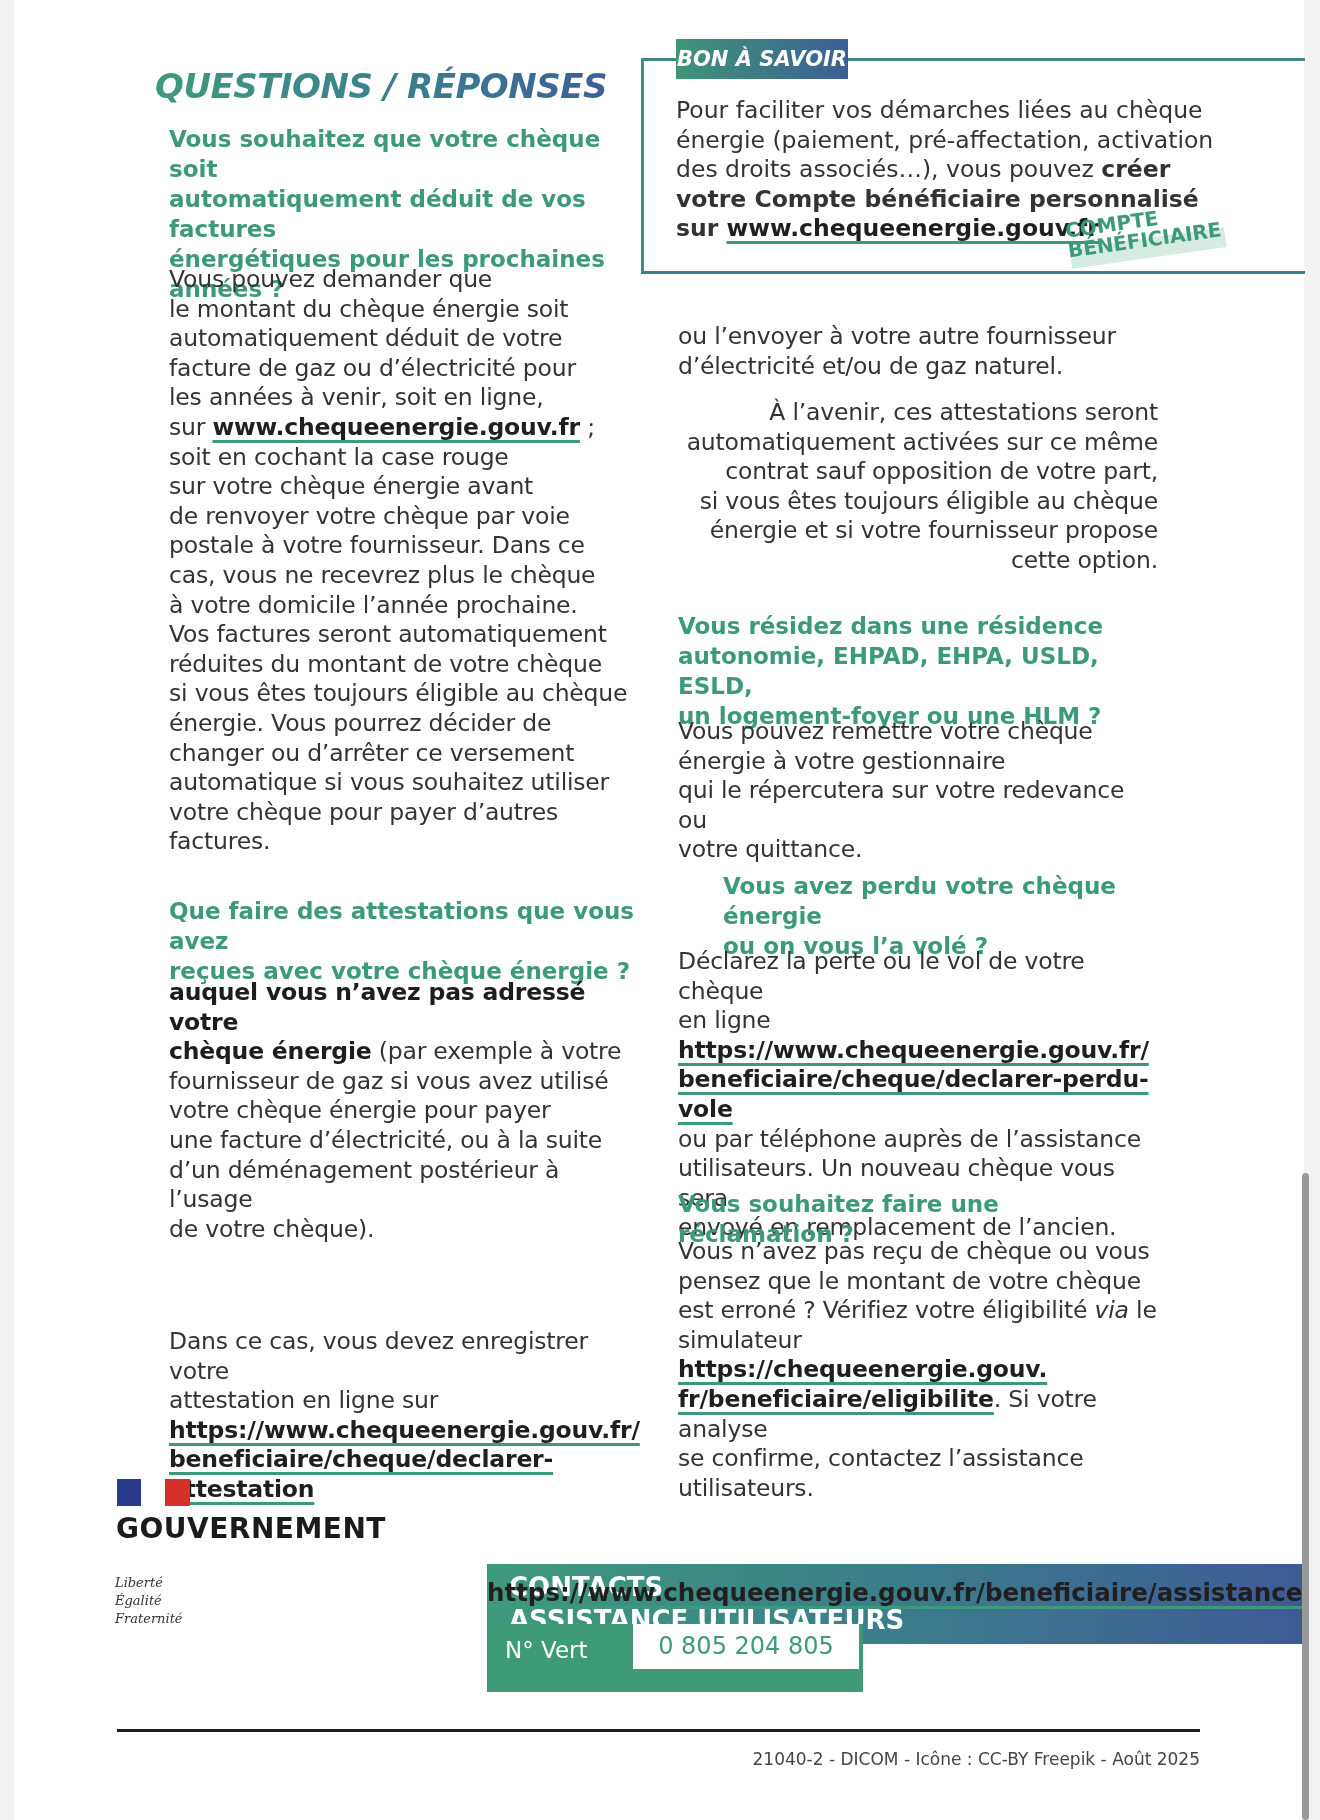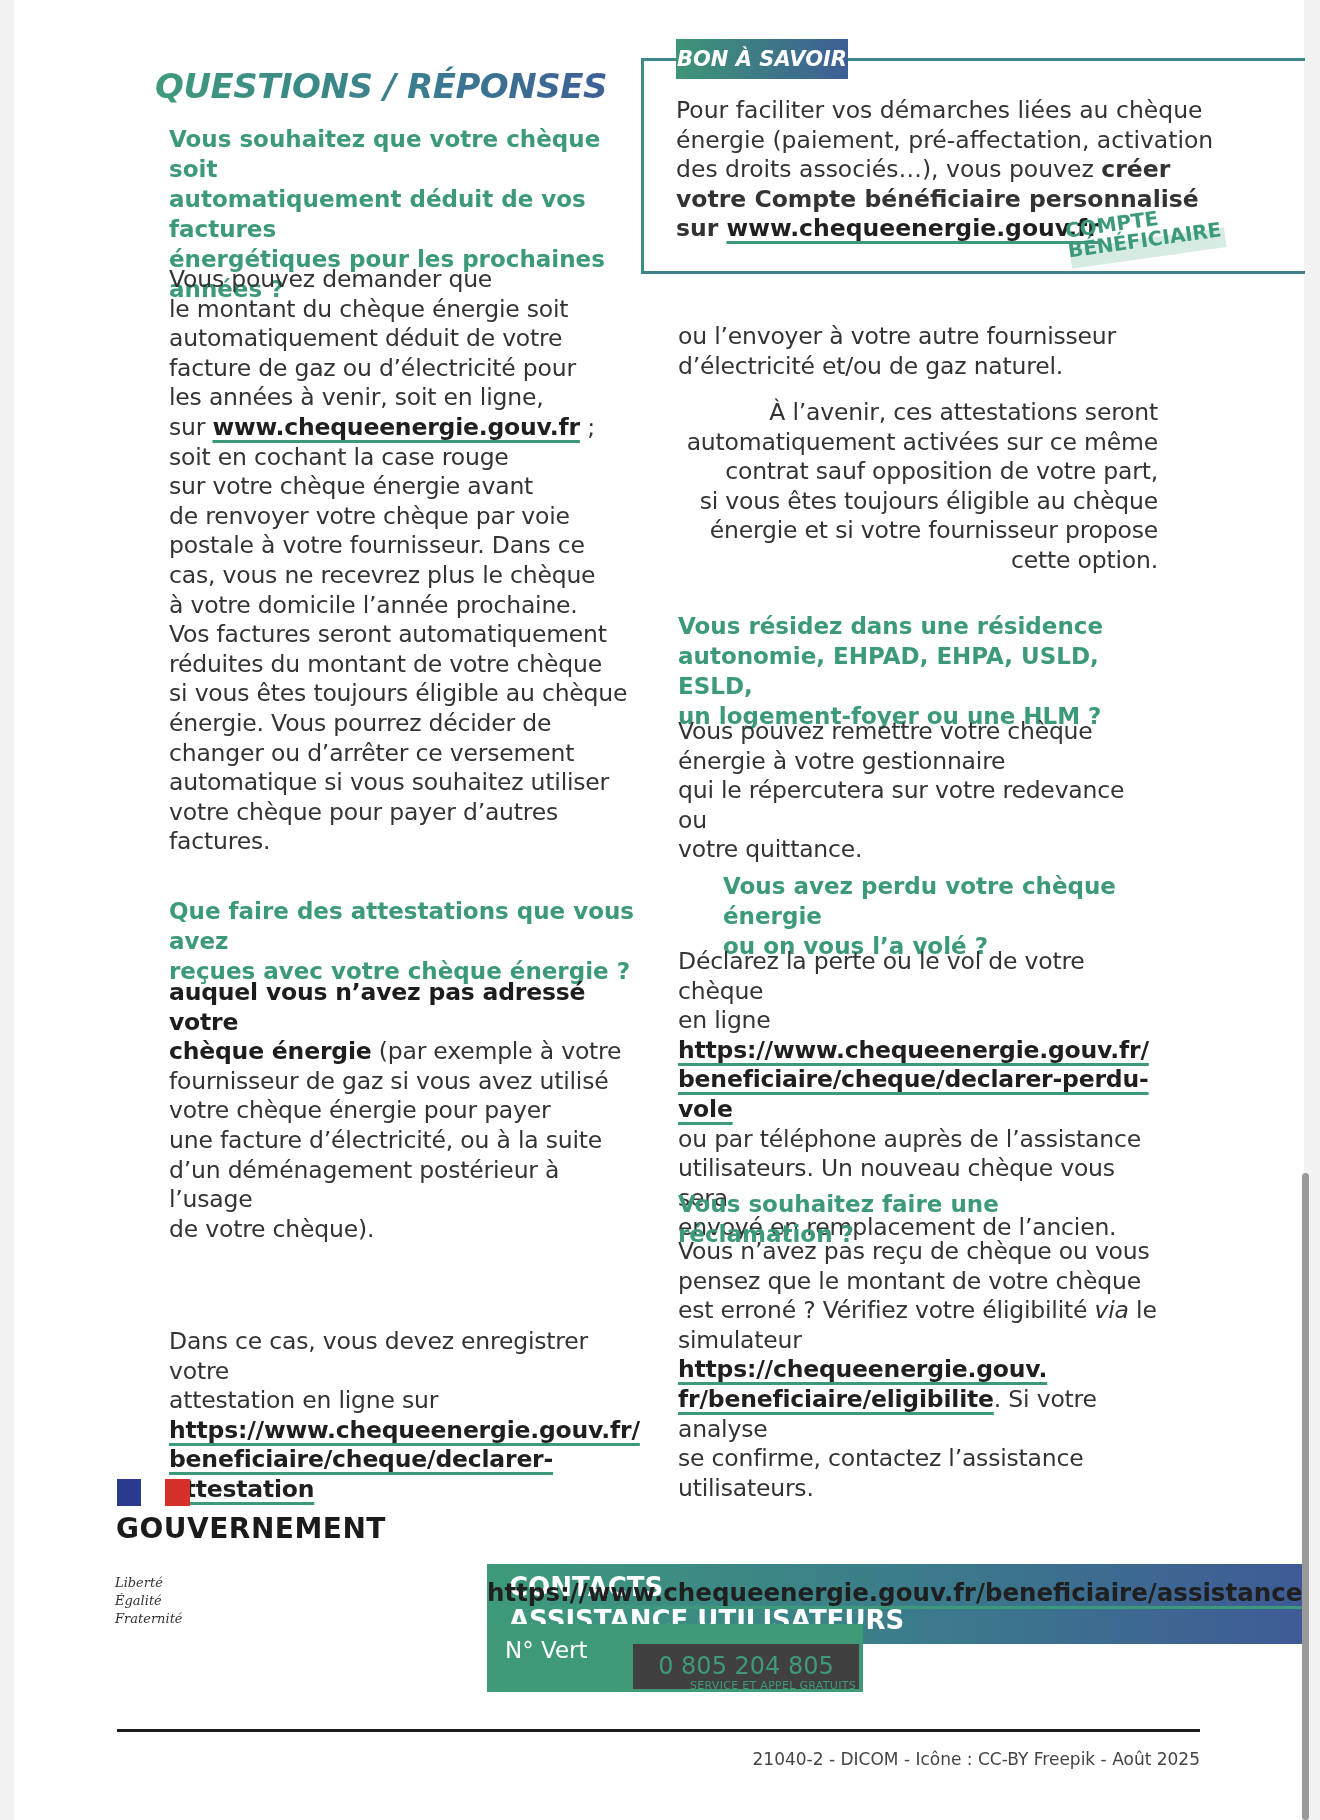--- a/index.html
+++ b/index.html
@@ -62,21 +62,21 @@
   .contacts {
     left: 487px; top: 1564px; width: 818px; height: 80px;
     background: linear-gradient(90deg, #3e9a7b 0%, #3b7a8c 55%, #3f5a96 100%);
     color: #fff; font-weight: bold; font-size: 26px; line-height: 33px; padding: 7px 0 0 22px;
     white-space: pre-line;
   }
   .assist-link { left: 487px; top: 1578px; font-size: 24.5px; }
   .nvert { left: 487px; top: 1624px; width: 376px; height: 68px; background: #3f9a78; }
   .nvert-label { position: absolute; left: 18px; top: 0; line-height: 53px; color: #fff; font-size: 23px; }
   .nvert-num {
-    position: absolute; left: 146px; top: 20px; width: 226px; height: 45px; background: #404040;
+    position: absolute; left: 146px; top: 0; width: 226px; height: 45px; background: #ffffff;
     color: #3f9a78; font-size: 24px; line-height: 45px; text-align: center;
   }
   .free { left: 690px; top: 1679px; font-size: 11px; color: #3f9a78; letter-spacing: 0.3px; }
   .rule { left: 117px; top: 1729px; width: 1083px; height: 3px; background: #1d1d1d; }
   .credit { left: 700px; top: 1749px; width: 500px; text-align: right; font-size: 17px; color: #444; }
   
   .scroll-track { position: absolute; left: 1300px; top: 0; width: 10px; height: 1820px; }
   .scroll-thumb { position: absolute; left: 1302px; top: 1173px; width: 7px; height: 647px; background: #9a9a9a; border-radius: 4px; }
 </style>
 </head>

